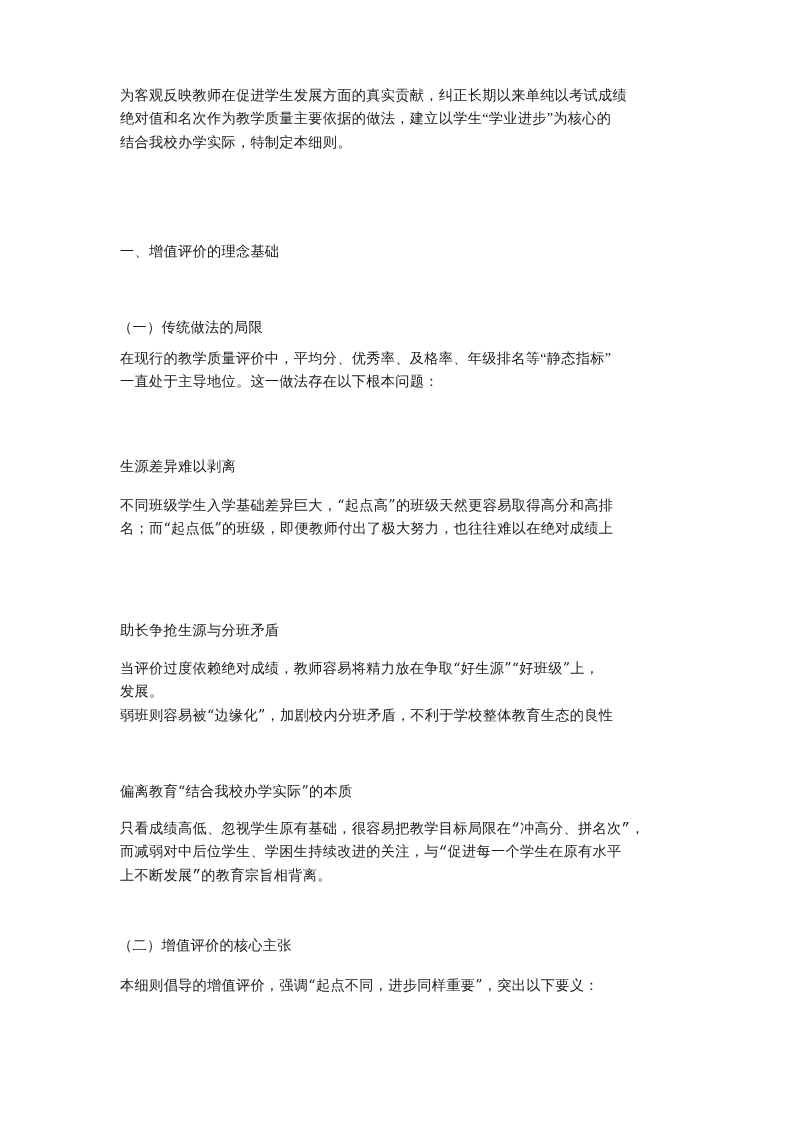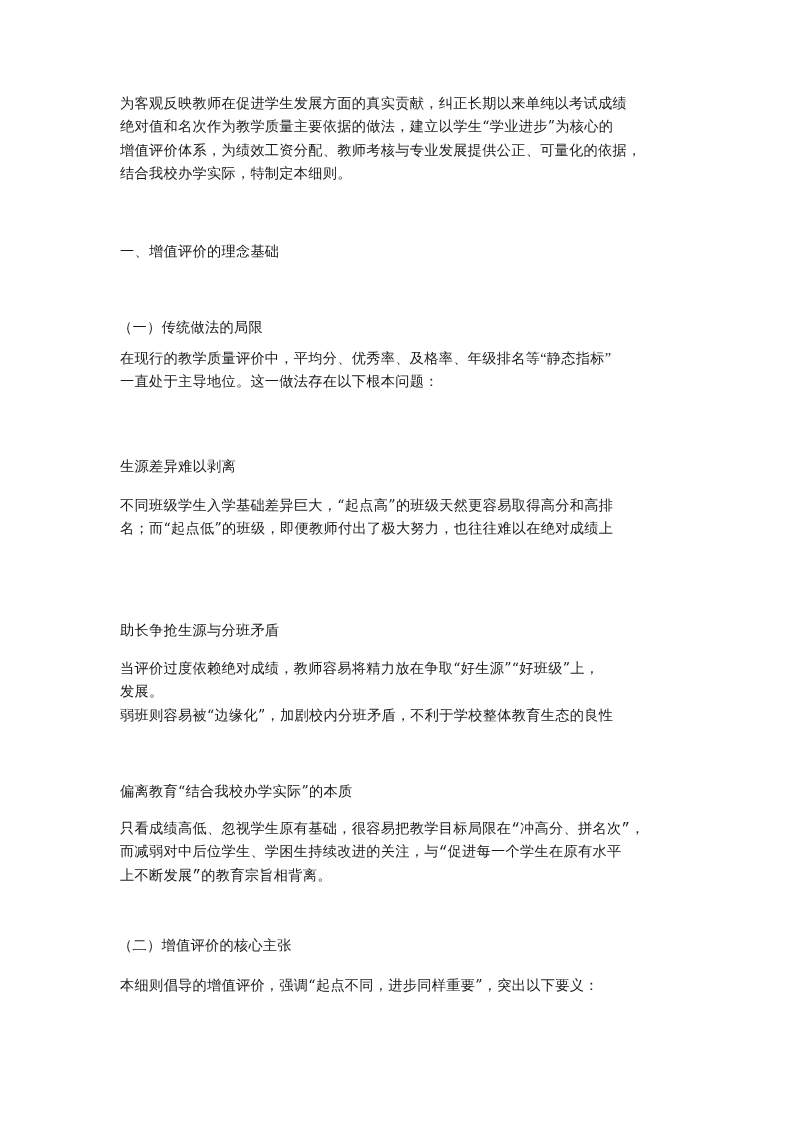--- a/index.html
+++ b/index.html
@@ -44,24 +44,23 @@
       margin: 0;
       white-space: nowrap;
       text-align: center;
     }
   </style>
 </head>
 <body>
 
 <div class="page">
 
-  <p class="blk" style="top:92px;">
+  <p class="blk" style="top:84px;font-family:Liberation Serif, serif;">
     <span class="ln">为客观反映教师在促进学生发展方面的真实贡献，纠正长期以来单纯以考试成绩</span>
     <span class="ln">绝对值和名次作为教学质量主要依据的做法，建立以学生“学业进步”为核心的</span>
-    <span class="ln">增值评价体系，为绩效工资分配、教师考核与专业发展提供公正、可量化的依据，</span>
     <span class="ln">结合我校办学实际，特制定本细则。</span>
   </p>
 
   <h1 class="heading" style="top:240px; font-weight:normal;">一、增值评价的理念基础</h1>
 
   <h2 class="heading" style="top:316px; left:-2px; font-weight:normal;">（一）传统做法的局限</h2>
 
   <p class="blk" style="top:347px;font-family:Liberation Serif, serif;">
     <span class="ln">在现行的教学质量评价中，平均分、优秀率、及格率、年级排名等“静态指标”</span>
     <span class="ln">一直处于主导地位。这一做法存在以下根本问题：</span>

